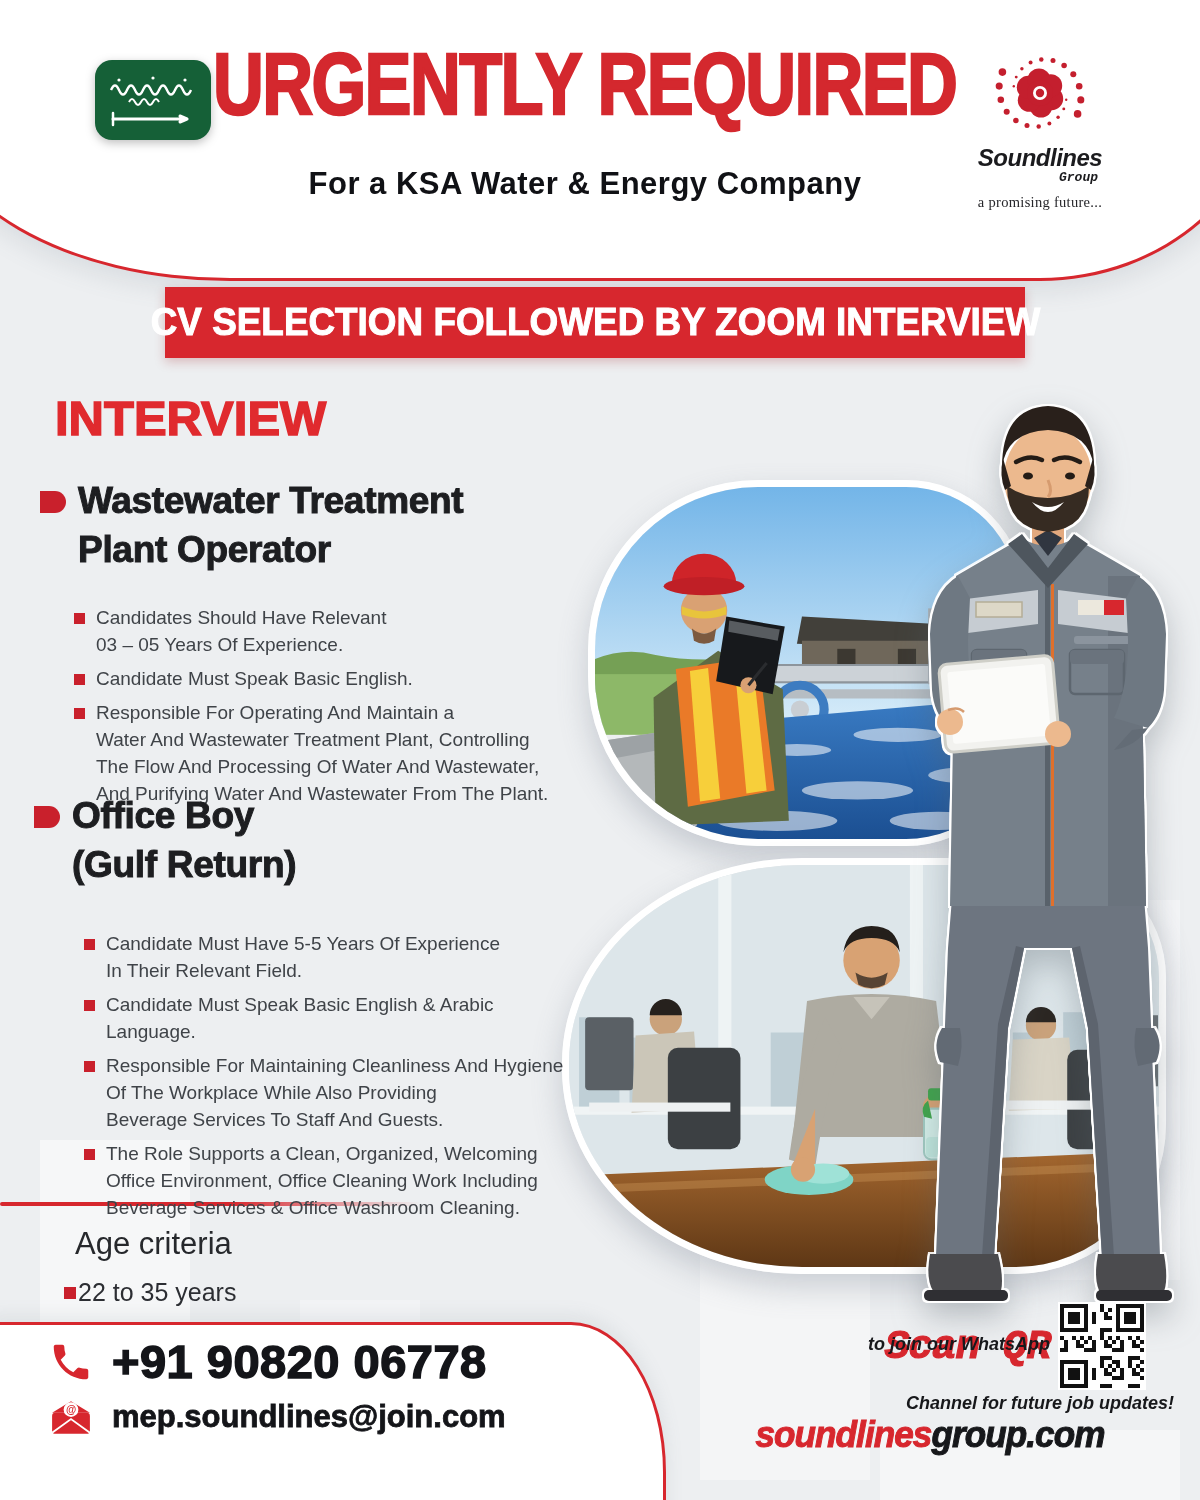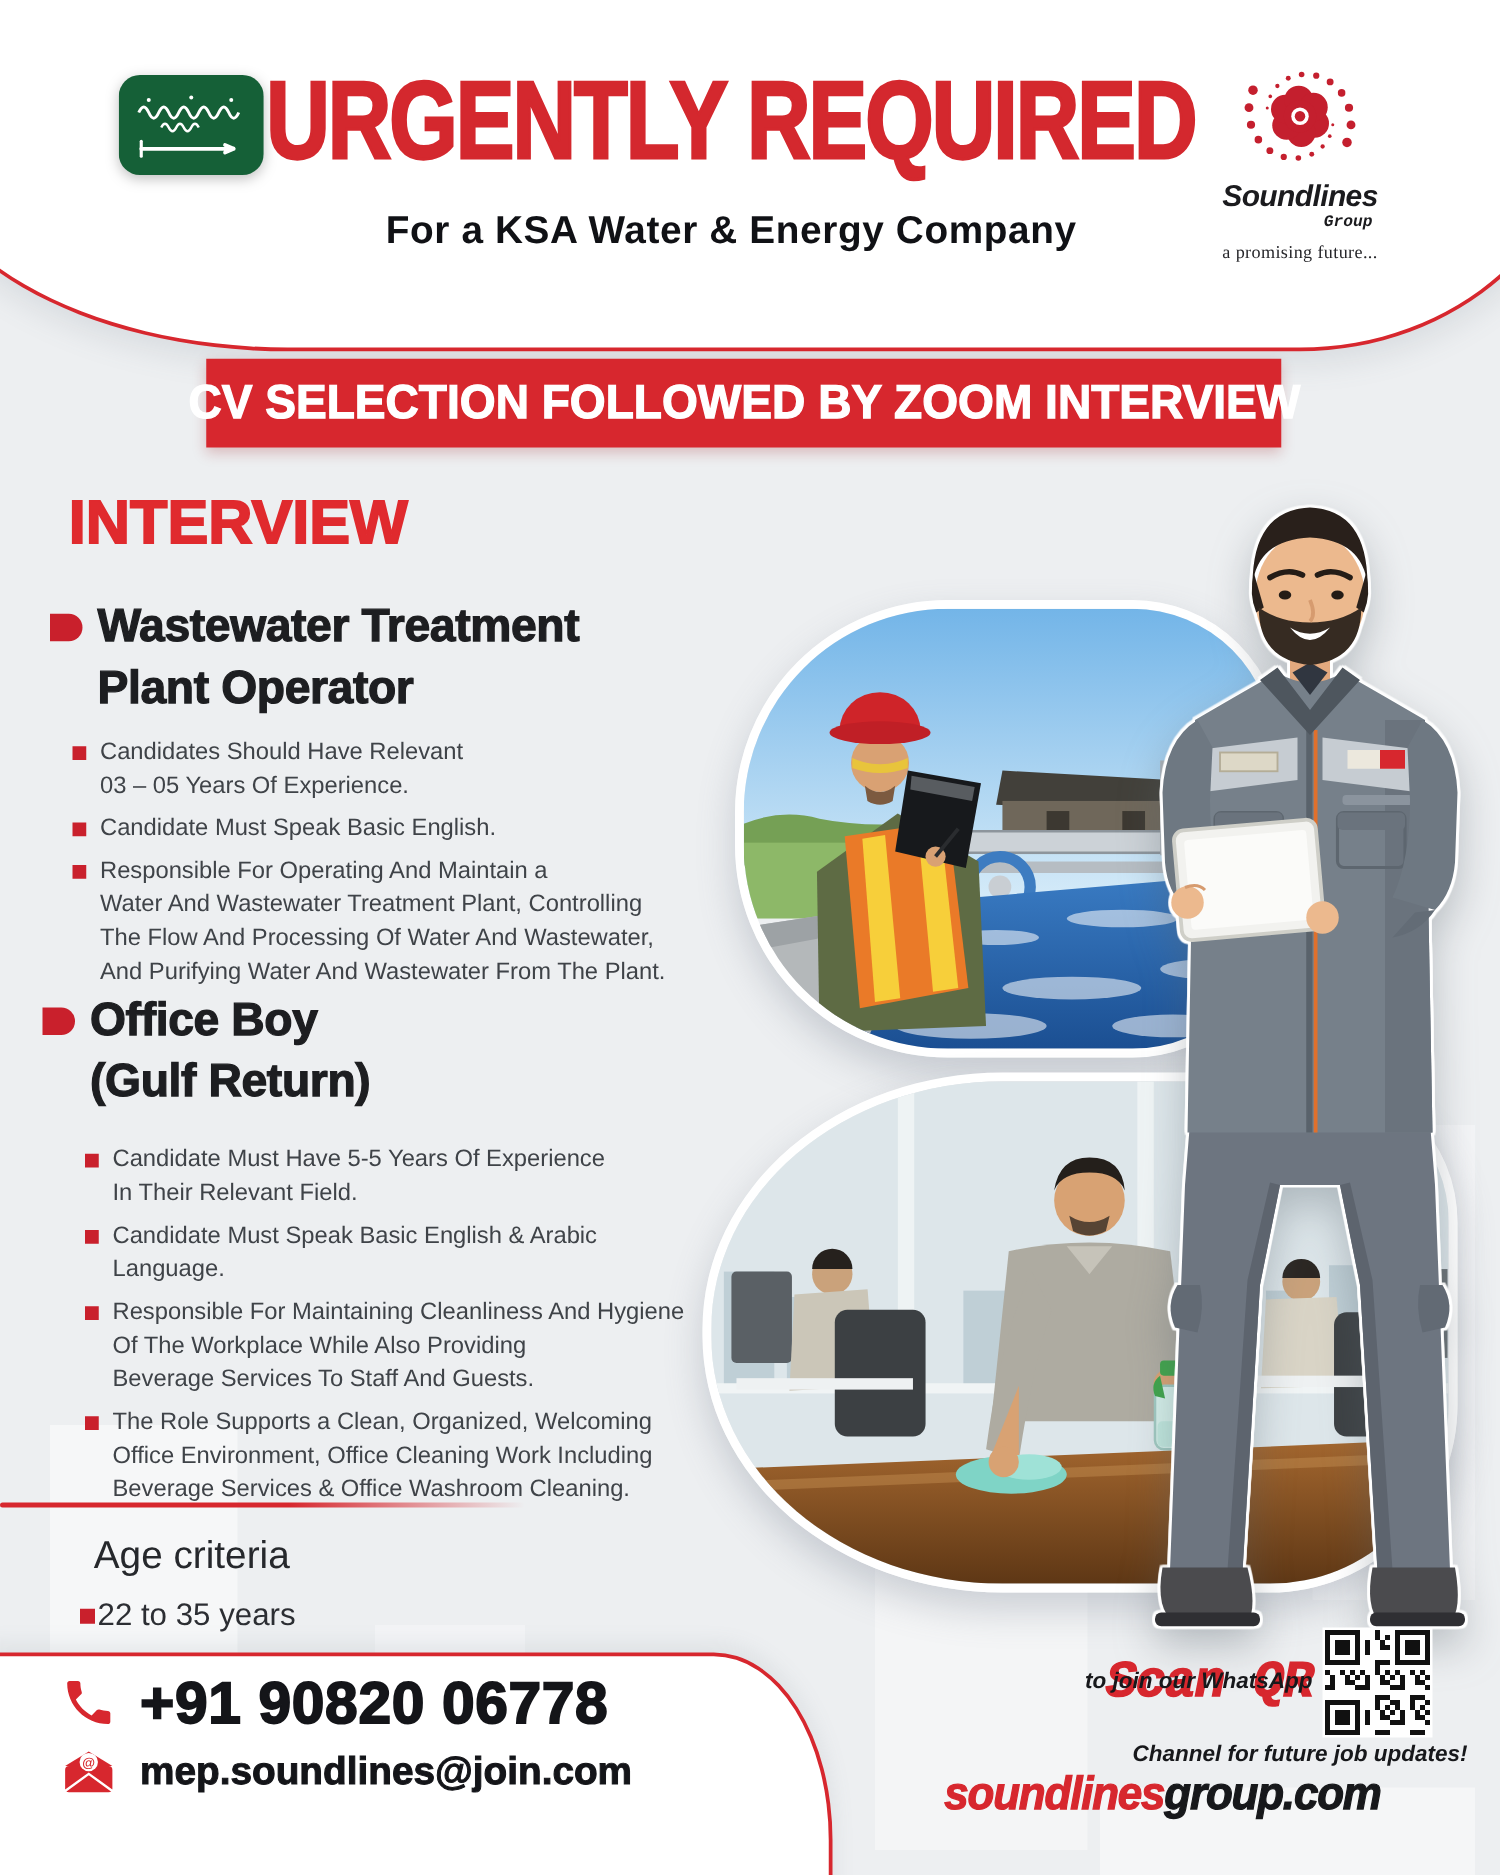--- a/index.html
+++ b/index.html
@@ -20,21 +20,21 @@
   
   .header-shape{
     position:absolute;left:-70px;right:-70px;top:-110px;height:385px;
     background:#ffffff;border:3px solid #d7272e;
     border-radius:0 0 230px 300px / 0 0 205px 175px;
     box-shadow:0 10px 24px rgba(100,110,125,.14);
     z-index:2;
   }
   .flag{position:absolute;left:95px;top:60px;width:116px;height:80px;z-index:3;filter:drop-shadow(0 3px 5px rgba(0,0,0,.25));}
   .main-title{
-    position:absolute;left:225px;top:40px;width:720px;height:112px;z-index:3;
+    position:absolute;left:225px;top:28px;width:720px;height:112px;z-index:3;
     display:flex;align-items:center;justify-content:center;
   }
   .main-title span{
     font-size:88px;font-weight:900;color:#d4282e;letter-spacing:-2px;white-space:nowrap;
     transform:scaleX(.8);-webkit-text-stroke:2.5px #d4282e;
   }
   .subtitle{
     position:absolute;left:225px;top:166px;width:720px;z-index:3;text-align:center;
     font-size:31px;font-weight:600;color:#101115;letter-spacing:.5px;
   }
@@ -56,21 +56,21 @@
     position:absolute;left:55px;top:390px;z-index:6;
     font-size:49px;font-weight:900;color:#e02a2e;letter-spacing:0;-webkit-text-stroke:1.5px #e02a2e;
   }
   .pos-title{position:absolute;z-index:6;font-size:37px;line-height:1.32;font-weight:800;color:#1d1e21;letter-spacing:-.3px;-webkit-text-stroke:1px #1d1e21;}
   .pos-title .marker{
     position:absolute;left:-38px;top:14px;width:26px;height:22px;background:#c9202c;
     border-radius:0 12px 12px 0;
   }
   .pos1-title{left:78px;top:477px;}
   .pos2-title{left:72px;top:792px;}
-  .bullets{position:absolute;z-index:6;list-style:none;margin:0;padding:0;}
+  .bullets{position:absolute;z-index:6;list-style:none;margin:16px;padding:0;}
   .bullets li{position:relative;padding-left:22px;margin-bottom:7px;
     font-size:19px;line-height:27px;font-weight:500;color:#3f4348;white-space:pre-line;}
   .bullets li::before{content:"";position:absolute;left:0;top:9px;width:11px;height:11px;background:#c9202c;}
   .bullets1{left:58px;top:588px;width:520px;}
   .bullets2{left:68px;top:914px;width:520px;}
 
   
   .photo{position:absolute;border:7px solid #ffffff;box-shadow:0 14px 30px rgba(110,120,135,.3);overflow:hidden;}
   .photo svg{display:block;width:100%;height:100%;}
   .photo-wwtp{left:588px;top:480px;width:424px;height:352px;z-index:4;

